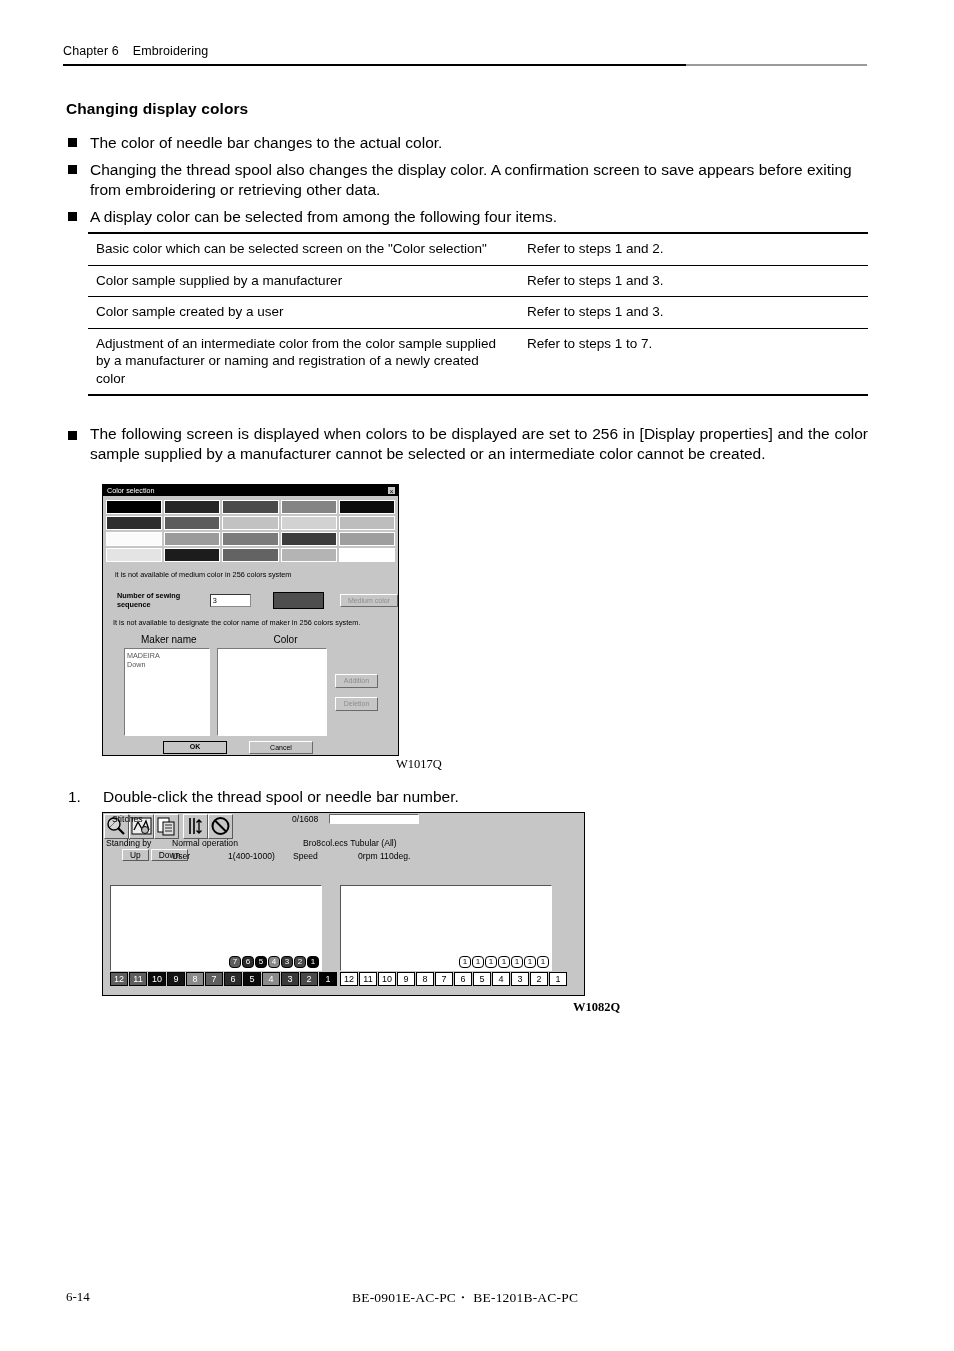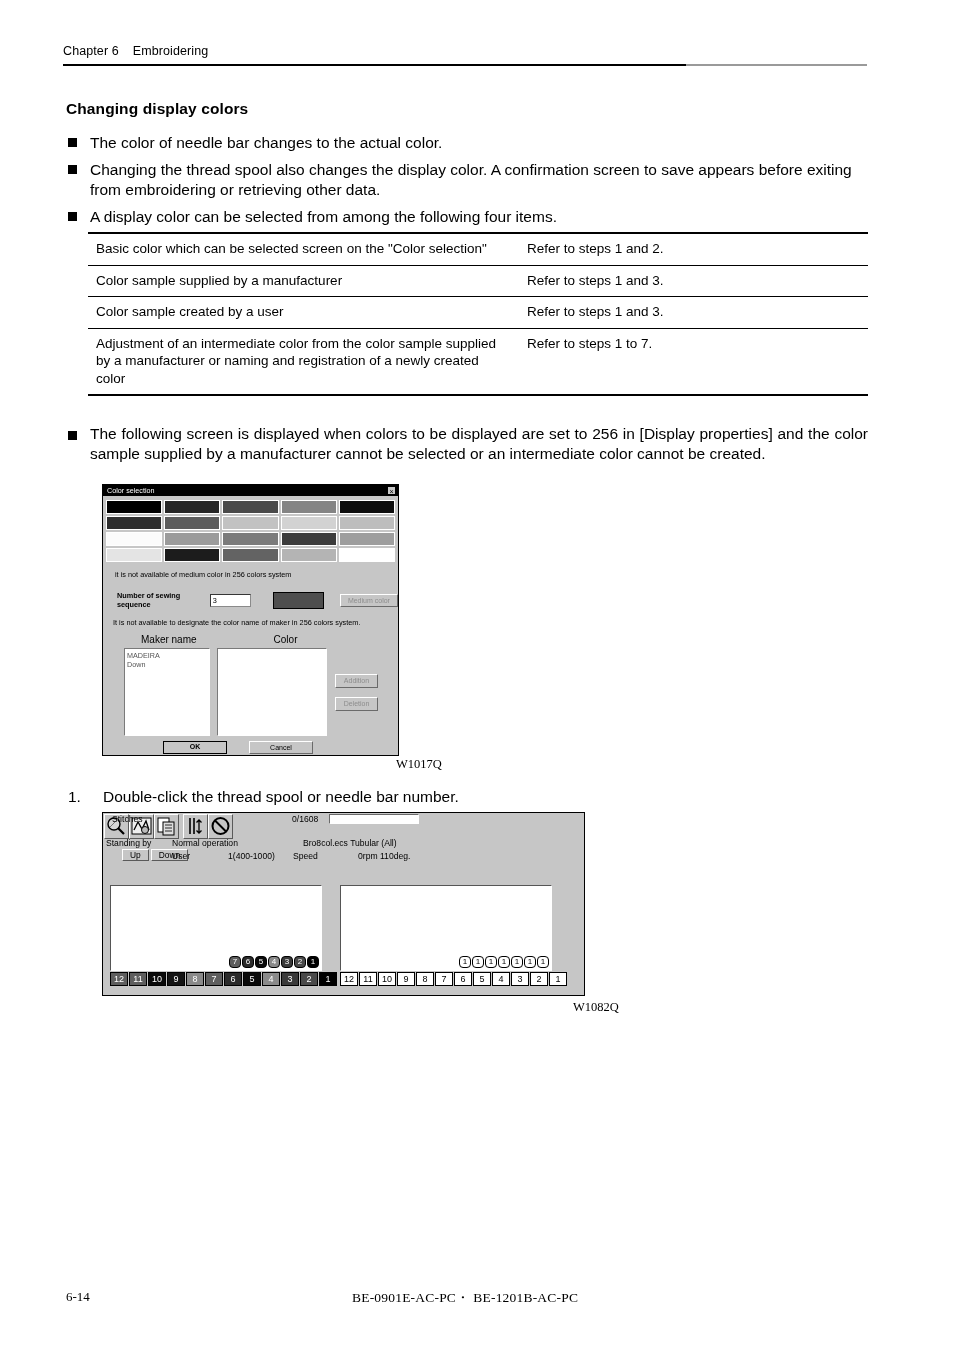--- a/index.html
+++ b/index.html
@@ -342,18 +342,18 @@
   <div class="design">Bro8col.ecs Tubular (All)</div>
   <div class="updown">
     <div class="ubtn">Up</div>
     <div class="ubtn">Down</div>
   </div>
   <div class="rangelbl">User</div>
   <div class="rangeval">1(400-1000)</div>
   <div class="speedlbl">Speed</div>
   <div class="speedval">0rpm 110deg.</div>
 
-  <div class="figcap" style="left:573px;top:1000px;">W1082Q</div>
+  <div class="figcap" style="left:573px;top:1000px;font-weight:bold;">W1082Q</div>
 
   <div class="fnum">6-14</div>
   <div class="fmodel">BE-0901E-AC-PC・ BE-1201B-AC-PC</div>
 
 </div>
 
 </body></html>

